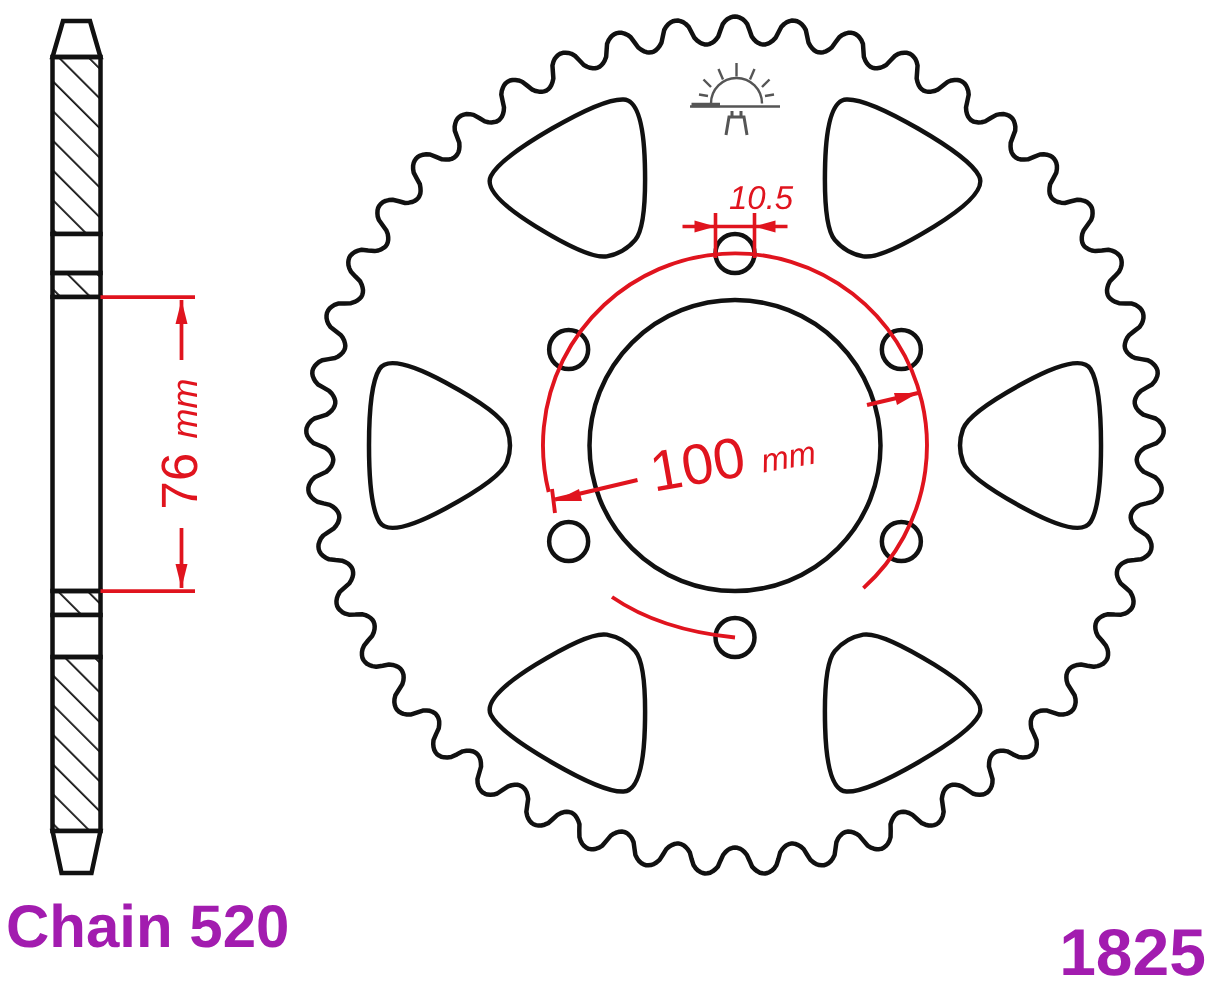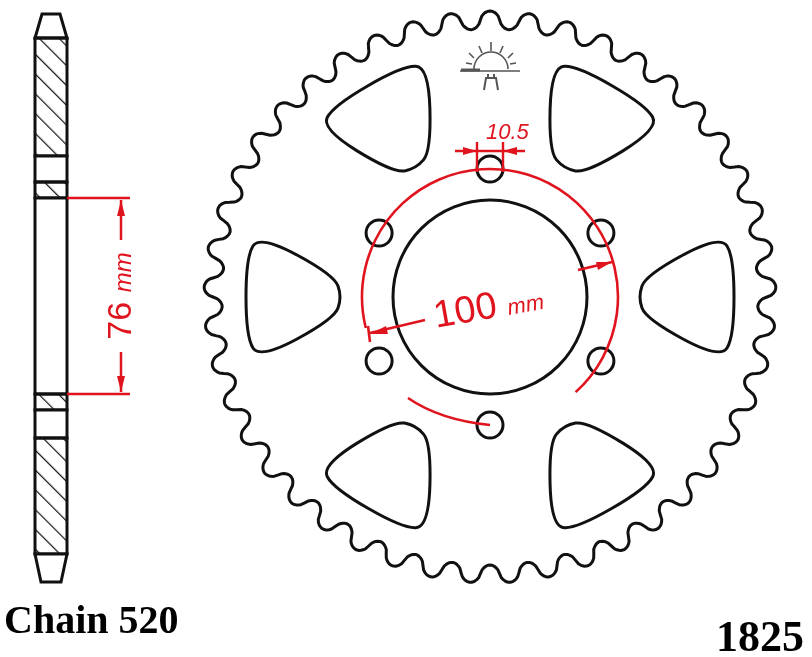--- a/index.html
+++ b/index.html
@@ -1,18 +1,18 @@
 <!DOCTYPE html>
 <html><head>
 <meta charset="utf-8">
 <style>
   html,body{margin:0;padding:0;background:#ffffff;}
   body{width:812px;height:657px;overflow:hidden;position:relative;font-family:"Liberation Sans",sans-serif;}
   #stage{position:absolute;left:0;top:0;width:812px;height:657px;}
-  .label{position:absolute;font-family:Liberation Serif, serif;font-weight:bold;color:#000000;}
+  .label{position:absolute;font-family:Liberation Sans, sans-serif;font-weight:bold;color:#a21caf;}
   #chain-label{left:4px;top:596px;font-size:40px;letter-spacing:0px;}
   #part-number{right:8px;top:611px;font-size:44px;}
 </style>
 </head>
 <body>
 
 <div id="stage">
   <svg id="svg" width="812" height="657" viewBox="0 0 812 657" xmlns="http://www.w3.org/2000/svg">
     <defs>
       <pattern id="hatch" patternUnits="userSpaceOnUse" width="14" height="14" patternTransform="rotate(-45)">

